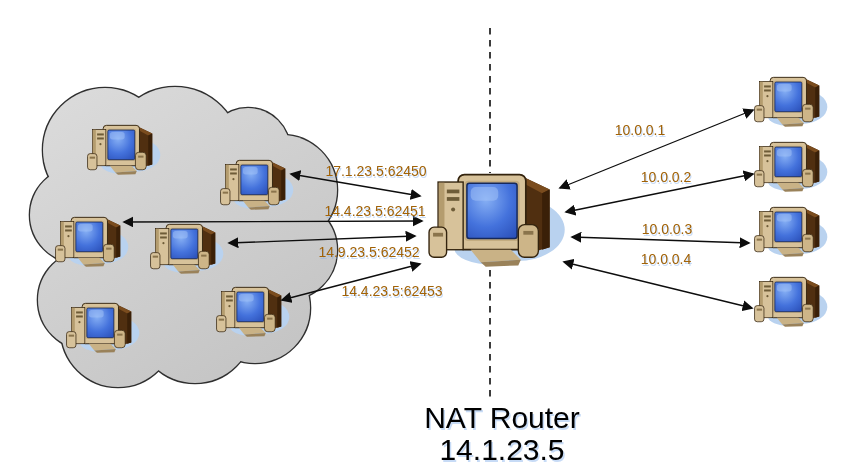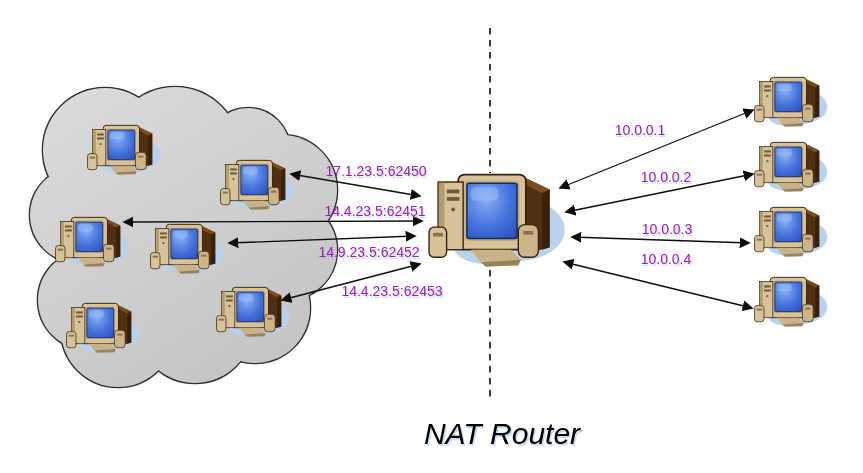--- a/index.html
+++ b/index.html
@@ -8,41 +8,41 @@
     width:863px;height:473px;
     background:#ffffff;
     font-family:"Liberation Sans", sans-serif;
     overflow:hidden;
   }
   .canvas svg{position:absolute;left:0;top:0;}
   .lbl{
     position:absolute;
     transform:translate(-50%,-50%);
     white-space:nowrap;
-    color:#a21caf;
+    color:#a16207;
     font-size:14px;
     text-shadow:1px 2px 0 rgba(130,175,235,0.45);
     text-align:right;
   }
   .lbl-big{
     font-size:30px;
     text-shadow:1.5px 2px 0 rgba(130,175,235,0.45);
   }
   .router-caption{
     position:absolute;
     left:502px;top:434px;
     transform:translate(-50%,-50%);
     text-align:center;
     line-height:1.06;
     color:#000;
     font-size:30px;
     white-space:nowrap;
     text-shadow:1.5px 2px 0 rgba(130,175,235,0.45);
   }
-  .router-caption span{display:block;font-style:italic;}
+  .router-caption span{display:block;}
 </style>
 </head>
 <body>
 
 <div class="canvas">
 
   <svg width="863" height="473" viewBox="0 0 863 473">
     <defs>
       <linearGradient id="gcloud" gradientUnits="userSpaceOnUse" x1="60" y1="90" x2="260" y2="400">
         <stop offset="0" stop-color="#dbdbdb"></stop>
@@ -155,15 +155,16 @@
   <div class="lbl" style="left:392px;top:291px">14.4.23.5:62453</div>
 
   <div class="lbl" style="left:640px;top:130px">10.0.0.1</div>
   <div class="lbl" style="left:666px;top:177px">10.0.0.2</div>
   <div class="lbl" style="left:667px;top:229px">10.0.0.3</div>
   <div class="lbl" style="left:666px;top:259px">10.0.0.4</div>
 
 
   <div class="router-caption">
     <span>NAT Router</span>
+    <span>14.1.23.5</span>
   </div>
 
 </div>
 
 </body></html>

